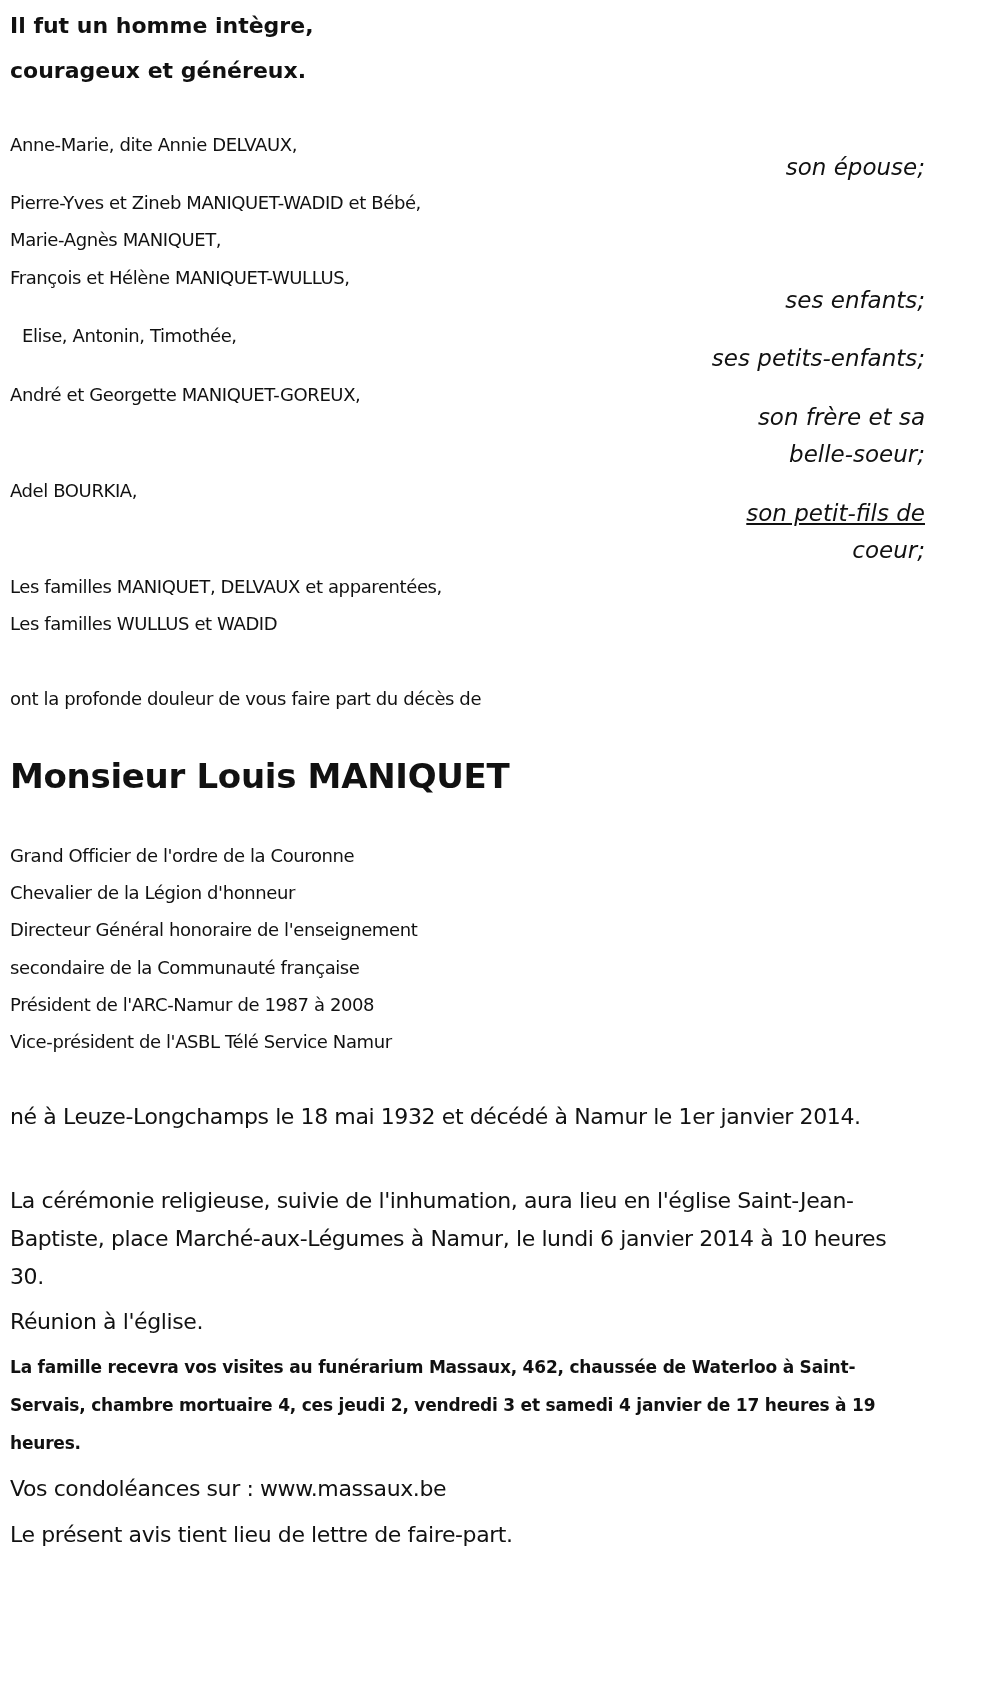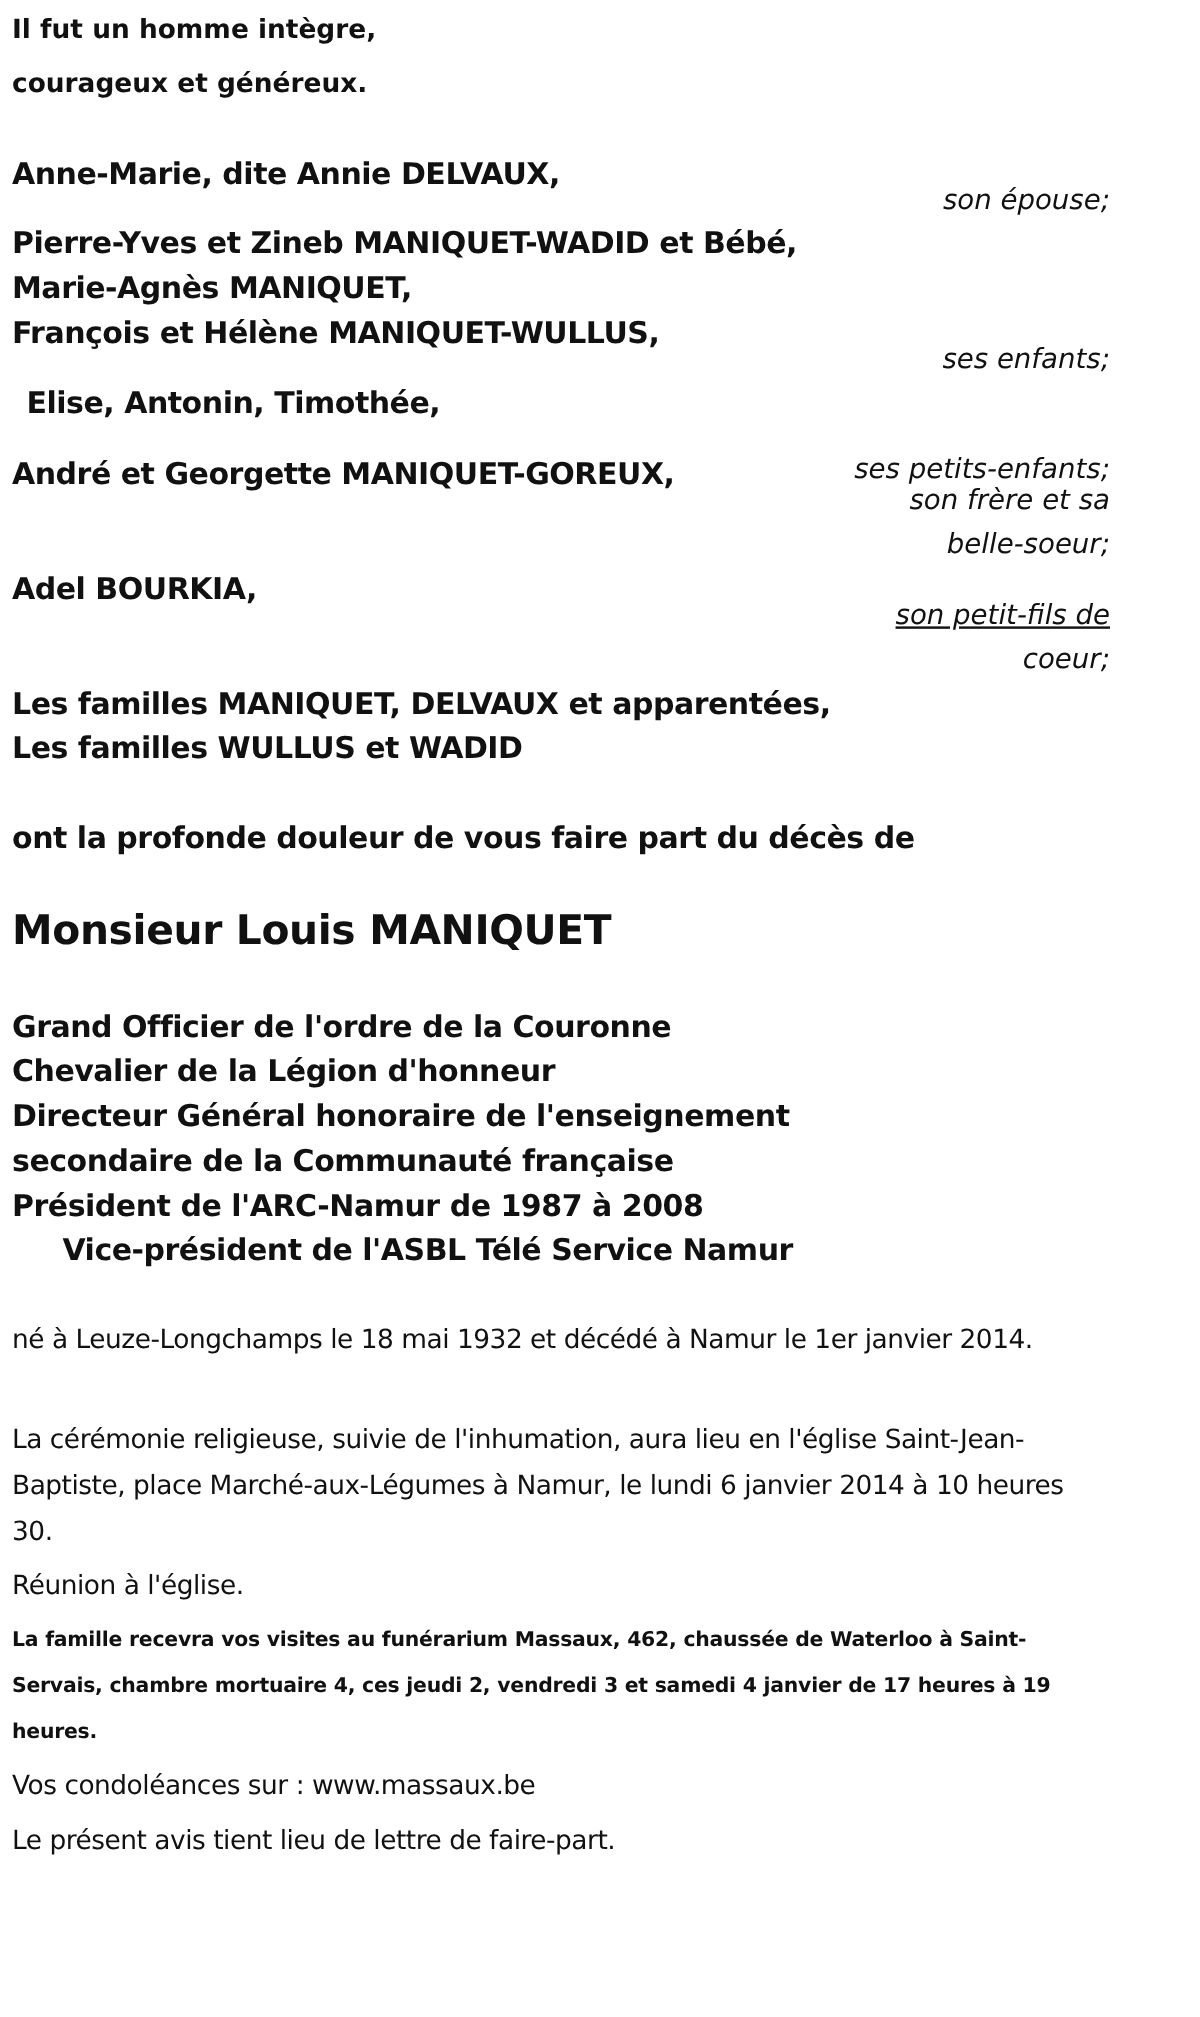--- a/index.html
+++ b/index.html
@@ -6,21 +6,21 @@
     body {
       width: 1000px;
       height: 1681px;
       position: relative;
       overflow: hidden;
       font-family: "DejaVu Sans", sans-serif;
       color: #111111;
     }
     .page { position: absolute; left: 10px; top: 0; width: 915px; }
     .abs { position: absolute; white-space: nowrap; }
-    .normal { font-size: 25px; line-height: 38px; font-weight: bold; letter-spacing: -0.4px; }
+    .normal { font-size: 18px; line-height: 38px; font-weight: normal; letter-spacing: -0.4px; }
     .epigraph { font-size: 22px; line-height: 38px; font-weight: bold; text-align: right; }
     .relation { font-style: italic; font-size: 23px; line-height: 38px; text-align: center; right: 0; }
     .name-title { font-size: 34px; line-height: 44px; font-weight: bold; letter-spacing: -0.3px; }
     .para { position: absolute; left: 0; width: 915px; font-size: 22px; line-height: 38px; letter-spacing: -0.4px; white-space: normal; }
     .para.b { font-weight: bold; font-size: 17px; letter-spacing: -0.2px; }
   </style>
 </head>
 <body>
 
 <div class="page">
@@ -30,21 +30,21 @@
 
   <div class="abs normal" style="top:126px;left:0;">Anne-Marie, dite Annie DELVAUX,</div>
   <div class="abs relation" style="top:148px;">son épouse;</div>
 
   <div class="abs normal" style="top:184px;left:0;">Pierre-Yves et Zineb MANIQUET-WADID et Bébé,</div>
   <div class="abs normal" style="top:221px;left:0;">Marie-Agnès MANIQUET,</div>
   <div class="abs normal" style="top:259px;left:0;">François et Hélène MANIQUET-WULLUS,</div>
   <div class="abs relation" style="top:281px;">ses enfants;</div>
 
   <div class="abs normal" style="top:317px;left:12px;">Elise, Antonin, Timothée,</div>
-  <div class="abs relation" style="top:339px;margin-top:33px;">ses petits-enfants;</div>
+  <div class="abs relation" style="top:339px;">ses petits-enfants;</div>
 
   <div class="abs normal" style="top:376px;left:0;">André et Georgette MANIQUET-GOREUX,</div>
   <div class="abs relation" style="top:398px;">son frère et sa</div>
   <div class="abs relation" style="top:435px;">belle-soeur;</div>
 
   <div class="abs normal" style="top:472px;left:0;">Adel BOURKIA,</div>
   <div class="abs relation" style="top:494px;text-decoration:underline;">son petit-fils de</div>
   <div class="abs relation" style="top:531px;">coeur;</div>
 
   <div class="abs normal" style="top:568px;left:0;">Les familles MANIQUET, DELVAUX et apparentées,</div>
@@ -52,21 +52,21 @@
 
   <div class="abs normal" style="top:680px;left:0;">ont la profonde douleur de vous faire part du décès de</div>
 
   <div class="abs name-title" style="top:754px;left:0;">Monsieur Louis MANIQUET</div>
 
   <div class="abs normal" style="top:837px;left:0;">Grand Officier de l'ordre de la Couronne</div>
   <div class="abs normal" style="top:874px;left:0;">Chevalier de la Légion d'honneur</div>
   <div class="abs normal" style="top:911px;left:0;">Directeur Général honoraire de l'enseignement</div>
   <div class="abs normal" style="top:949px;left:0;">secondaire de la Communauté française</div>
   <div class="abs normal" style="top:986px;left:0;">Président de l'ARC-Namur de 1987 à 2008</div>
-  <div class="abs normal" style="top:1023px;left:0;margin-left:42px;">Vice-président de l'ASBL Télé Service Namur</div>
+  <div class="abs normal" style="top:1023px;left:0;">Vice-président de l'ASBL Télé Service Namur</div>
 
   <div class="para" style="top:1098px;">né à Leuze-Longchamps le 18 mai 1932 et décédé à Namur le 1er janvier 2014.</div>
 
   <div class="para" style="top:1182px;">La cérémonie religieuse, suivie de l'inhumation, aura lieu en l'église Saint-Jean-Baptiste, place Marché-aux-Légumes à Namur, le lundi 6 janvier 2014 à 10 heures 30.</div>
 
   <div class="para" style="top:1303px;">Réunion à l'église.</div>
 
   <div class="para b" style="top:1348px;">La famille recevra vos visites au funérarium Massaux, 462, chaussée de Waterloo à Saint-Servais, chambre mortuaire 4, ces jeudi 2, vendredi 3 et samedi 4 janvier de 17 heures à 19 heures.</div>
 
   <div class="para" style="top:1470px;">

